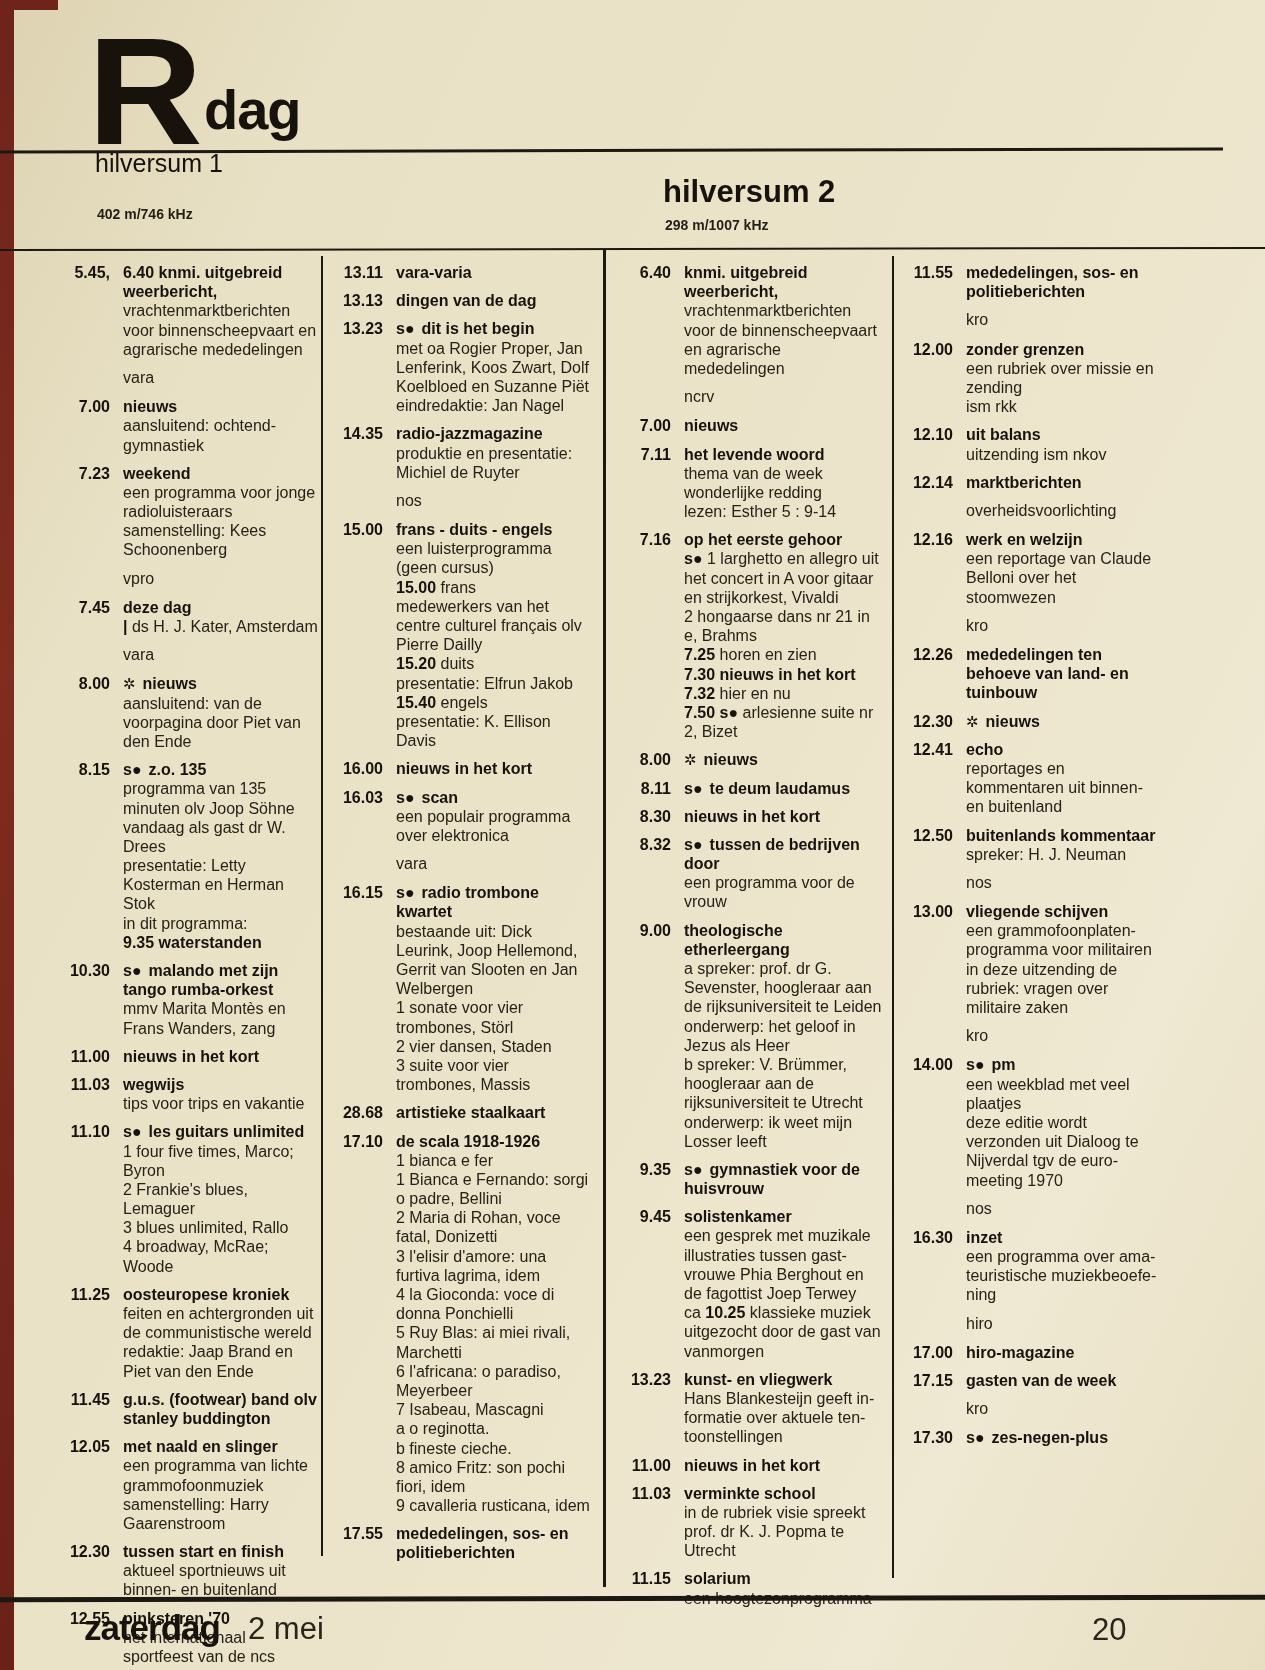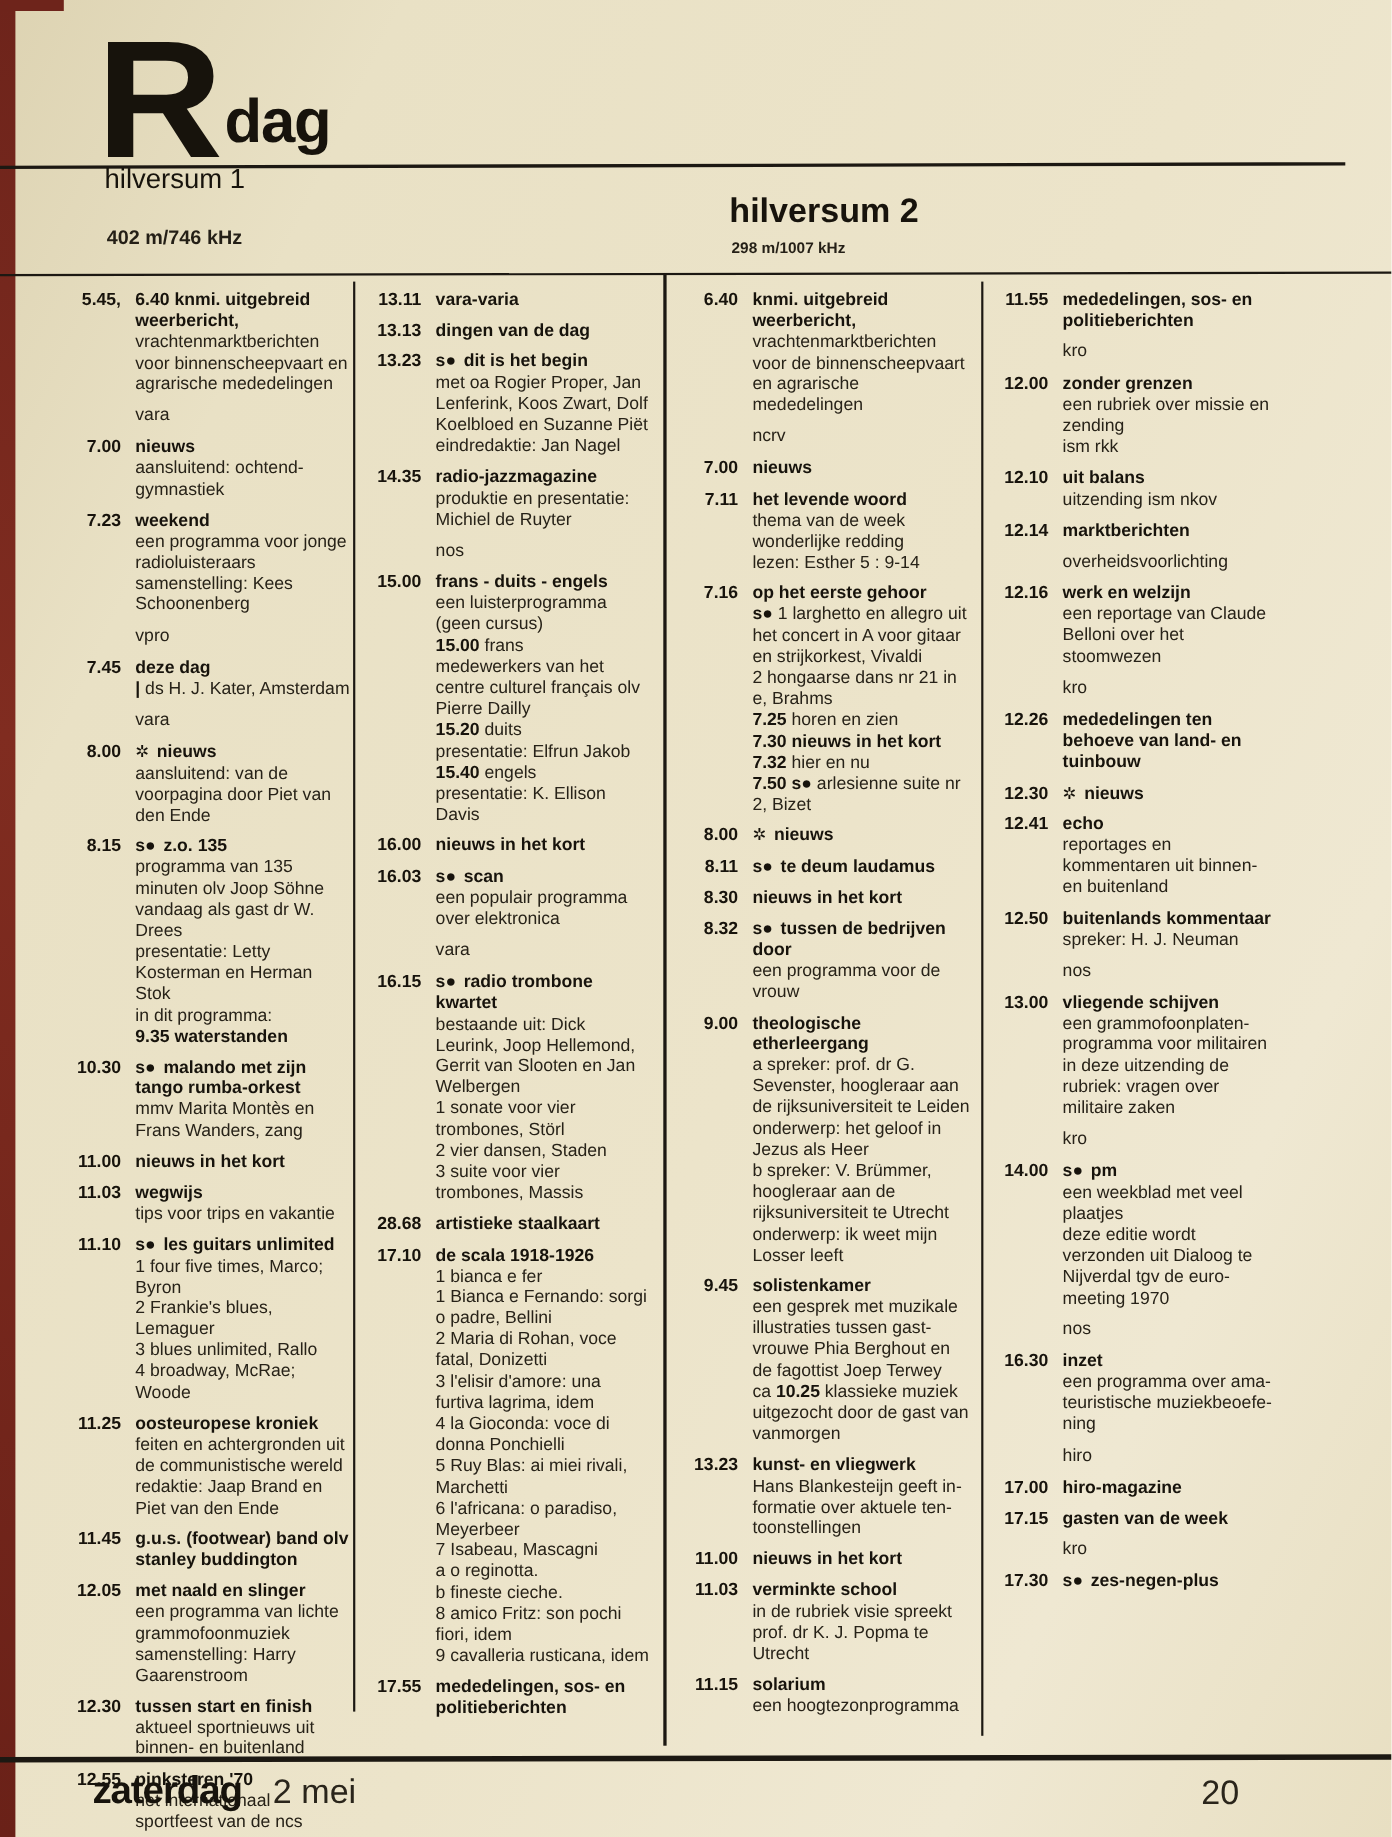--- a/index.html
+++ b/index.html
@@ -15,21 +15,21 @@
     background:linear-gradient(180deg,#6e241b,#802c20 40%,#6a2118);}
   .edge-corner{position:absolute;left:0;top:0;width:58px;height:10px;background:#6e241b;}
 
   
   .logo-r{position:absolute;left:90px;top:28px;font-size:152px;line-height:0.84;
     font-weight:bold;letter-spacing:-6px;color:#17130c;transform:scaleX(1.05);}
   .logo-dag{position:absolute;left:204px;top:34px;font-size:56px;font-weight:bold;color:#17130c;letter-spacing:-1px;margin-top:43px;}
   .rule-header{position:absolute;left:0;top:149px;width:1223px;height:3px;background:#1c1812;transform:rotate(-0.15deg);}
 
   .station-1-name{position:absolute;left:95px;top:149px;font-size:25px;font-weight:normal;color:#17130c;}
-  .station-1-freq{position:absolute;left:97px;top:206px;font-size:18px;font-weight:bold;color:#241f16;}
+  .station-1-freq{position:absolute;left:97px;top:206px;font-size:14px;font-weight:bold;color:#241f16;}
   .station-2-name{position:absolute;left:663px;top:174px;font-size:31px;font-weight:bold;color:#17130c;}
   .station-2-freq{position:absolute;left:665px;top:217px;font-size:14px;font-weight:bold;color:#241f16;}
 
   .rule-listing-top{position:absolute;left:0;top:248px;width:1265px;height:2px;background:#1c1812;transform:rotate(-0.1deg);}
 
   
   .sep{position:absolute;background:#1c1812;}
   .sep-1{left:321px;top:256px;width:2px;height:1300px;}
   .sep-2{left:603px;top:249px;width:3px;height:1338px;}
   .sep-3{left:892px;top:256px;width:2px;height:1322px;}
@@ -358,20 +358,26 @@
         <div class="time">9.00</div>
         <div class="pcontent">
           <div class="ptitle">theologische etherleergang</div>
           <div class="pline">a spreker: prof. dr G. Sevenster, hoogleraar aan de rijksuniversiteit te Leiden</div>
           <div class="pline">onderwerp: het geloof in Jezus als Heer</div>
           <div class="pline">b spreker: V. Brümmer, hoogleraar aan de rijksuniversiteit te Utrecht</div>
           <div class="pline">onderwerp: ik weet mijn Losser leeft</div>
         </div>
       </div>
       <div class="entry">
+        <div class="time">9.35</div>
+        <div class="pcontent">
+          <div class="ptitle"><span class="stereo">s●</span>gymnastiek voor de huisvrouw</div>
+        </div>
+      </div>
+      <div class="entry">
         <div class="time">9.45</div>
         <div class="pcontent">
           <div class="ptitle">solistenkamer</div>
           <div class="pline">een gesprek met muzikale illustraties tussen gast-vrouwe Phia Berghout en de fagottist Joep Terwey</div>
           <div class="pline">ca <b>10.25</b> klassieke muziek uitgezocht door de gast van vanmorgen</div>
         </div>
       </div>
       <div class="entry">
         <div class="time">13.23</div>
         <div class="pcontent">

